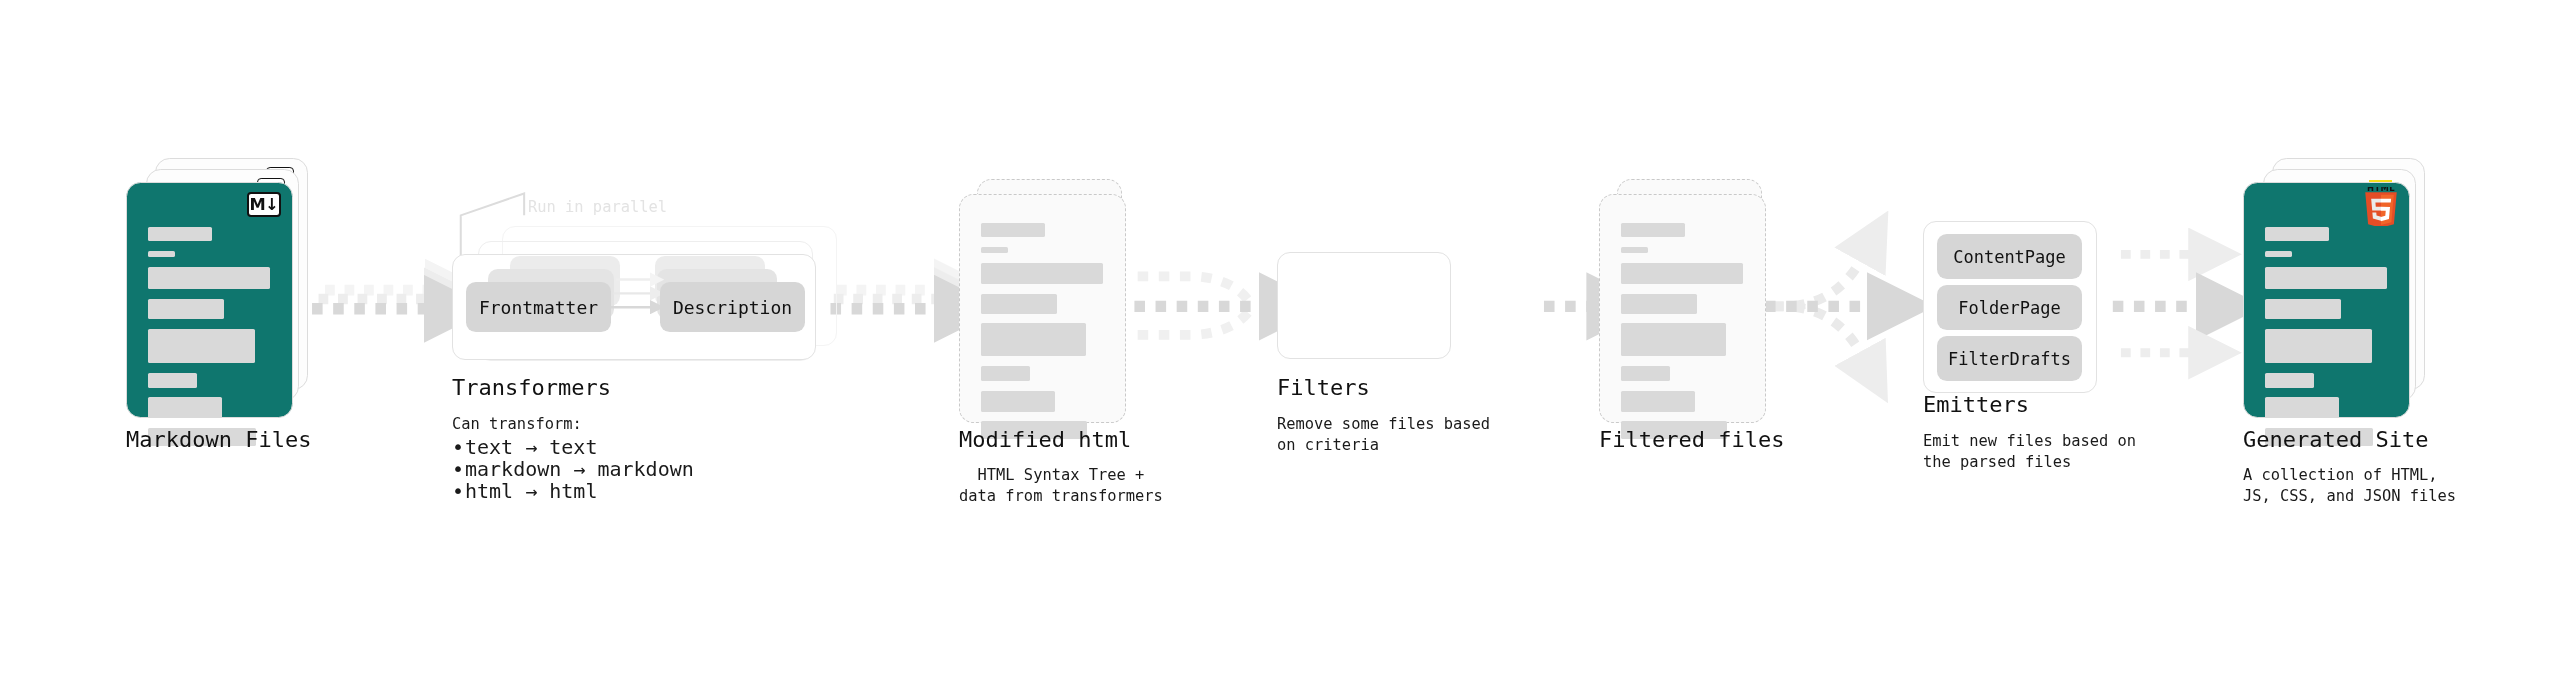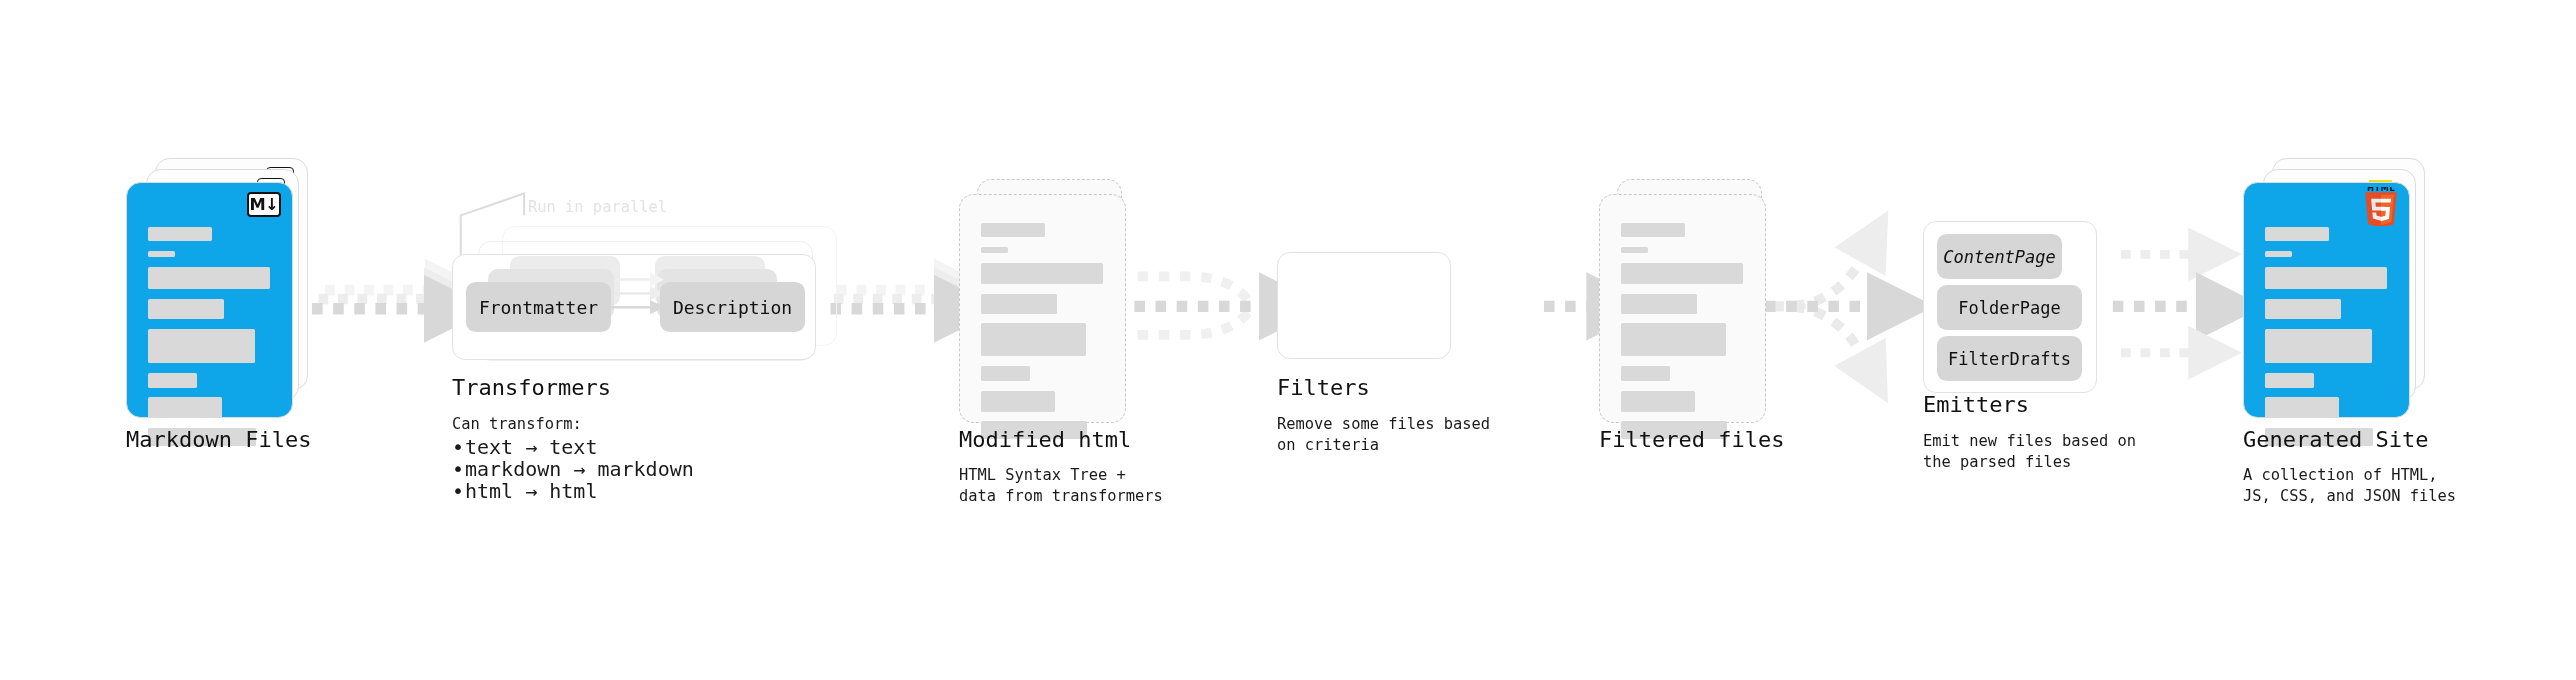--- a/index.html
+++ b/index.html
@@ -9,21 +9,21 @@
     font-family: "DejaVu Sans Mono", "Liberation Mono", monospace;
     overflow: hidden;
   }
   #stage { position: relative; width: 2576px; height: 681px; }
 
   
   .filestack { position: absolute; }
   .filecard {
     position: absolute;
     border-radius: 14.6px;
-    background: #0ea5e9;
+    background: #0f766e;
     border: 1.6px solid #dcdcdc;
   }
   .filecard.dashed {
     border: 1.6px dashed #c9c9c9;
     background: #fafafa;
   }
   .filecard.back2 { background: #fdfdfd; }
   .filecard.back1 { background: #fdfdfd; }
 
   .bars { position: absolute; left: 21px; right: 21px; top: 44px; }
@@ -228,21 +228,21 @@
         <div class="bar" style="width:62%; height:19.5px;"></div>
         <div class="bar" style="width:85%; height:33px;"></div>
         <div class="bar" style="width:40%; height:14.6px;"></div>
         <div class="bar" style="width:60%; height:21px;"></div>
         <div class="bar" style="width:86%; height:18px;"></div>
       </div>
     </div>
   </div>
 
   <div class="title" style="left:959px; top:427px;">Modified html</div>
-  <div class="subtitle" style="left:959px; top:465px;">HTML Syntax Tree +
+  <div class="subtitle" style="left:959px; top:465px;text-align:center;">HTML Syntax Tree +
 data from transformers</div>
 
   <div class="groupbox" style="left:1277px; top:252px; width:174px; height:107px;"></div>
 
   <div class="title" style="left:1277px; top:375px;">Filters</div>
   <div class="subtitle" style="left:1277px; top:414px;">Remove some files based
 on criteria</div>
 
   <div class="filestack" style="left:1599px; top:179px; width:187px; height:252px;">
     <div class="filecard dashed" style="left:18px; top:0px; width:145px; height:219px;"></div>
@@ -256,21 +256,21 @@
         <div class="bar" style="width:40%; height:14.6px;"></div>
         <div class="bar" style="width:60%; height:21px;"></div>
         <div class="bar" style="width:86%; height:18px;"></div>
       </div>
     </div>
   </div>
 
   <div class="title" style="left:1599px; top:427px;">Filtered files</div>
 
   <div class="groupbox" style="left:1923px; top:221px; width:174px; height:172px;"></div>
-  <div class="chip" style="left:1937px; top:234px; width:125px; height:45px; font-size:17px;font-style:italic;">ContentPage</div>
+  <div class="chip" style="left:1937px; top:234px; width:145px; height:45px; font-size:17px;">ContentPage</div>
   <div class="chip" style="left:1937px; top:285px; width:145px; height:45px; font-size:17px;">FolderPage</div>
   <div class="chip" style="left:1937px; top:336px; width:145px; height:45px; font-size:17px;">FilterDrafts</div>
 
   <div class="title" style="left:1923px; top:392px;">Emitters</div>
   <div class="subtitle" style="left:1923px; top:431px;">Emit new files based on
 the parsed files</div>
 
   <div class="filestack" style="left:2243px; top:158px; width:195px; height:260px;">
 
     <div class="filecard back2" style="left:29px; top:0px; width:153px; height:232px;">

